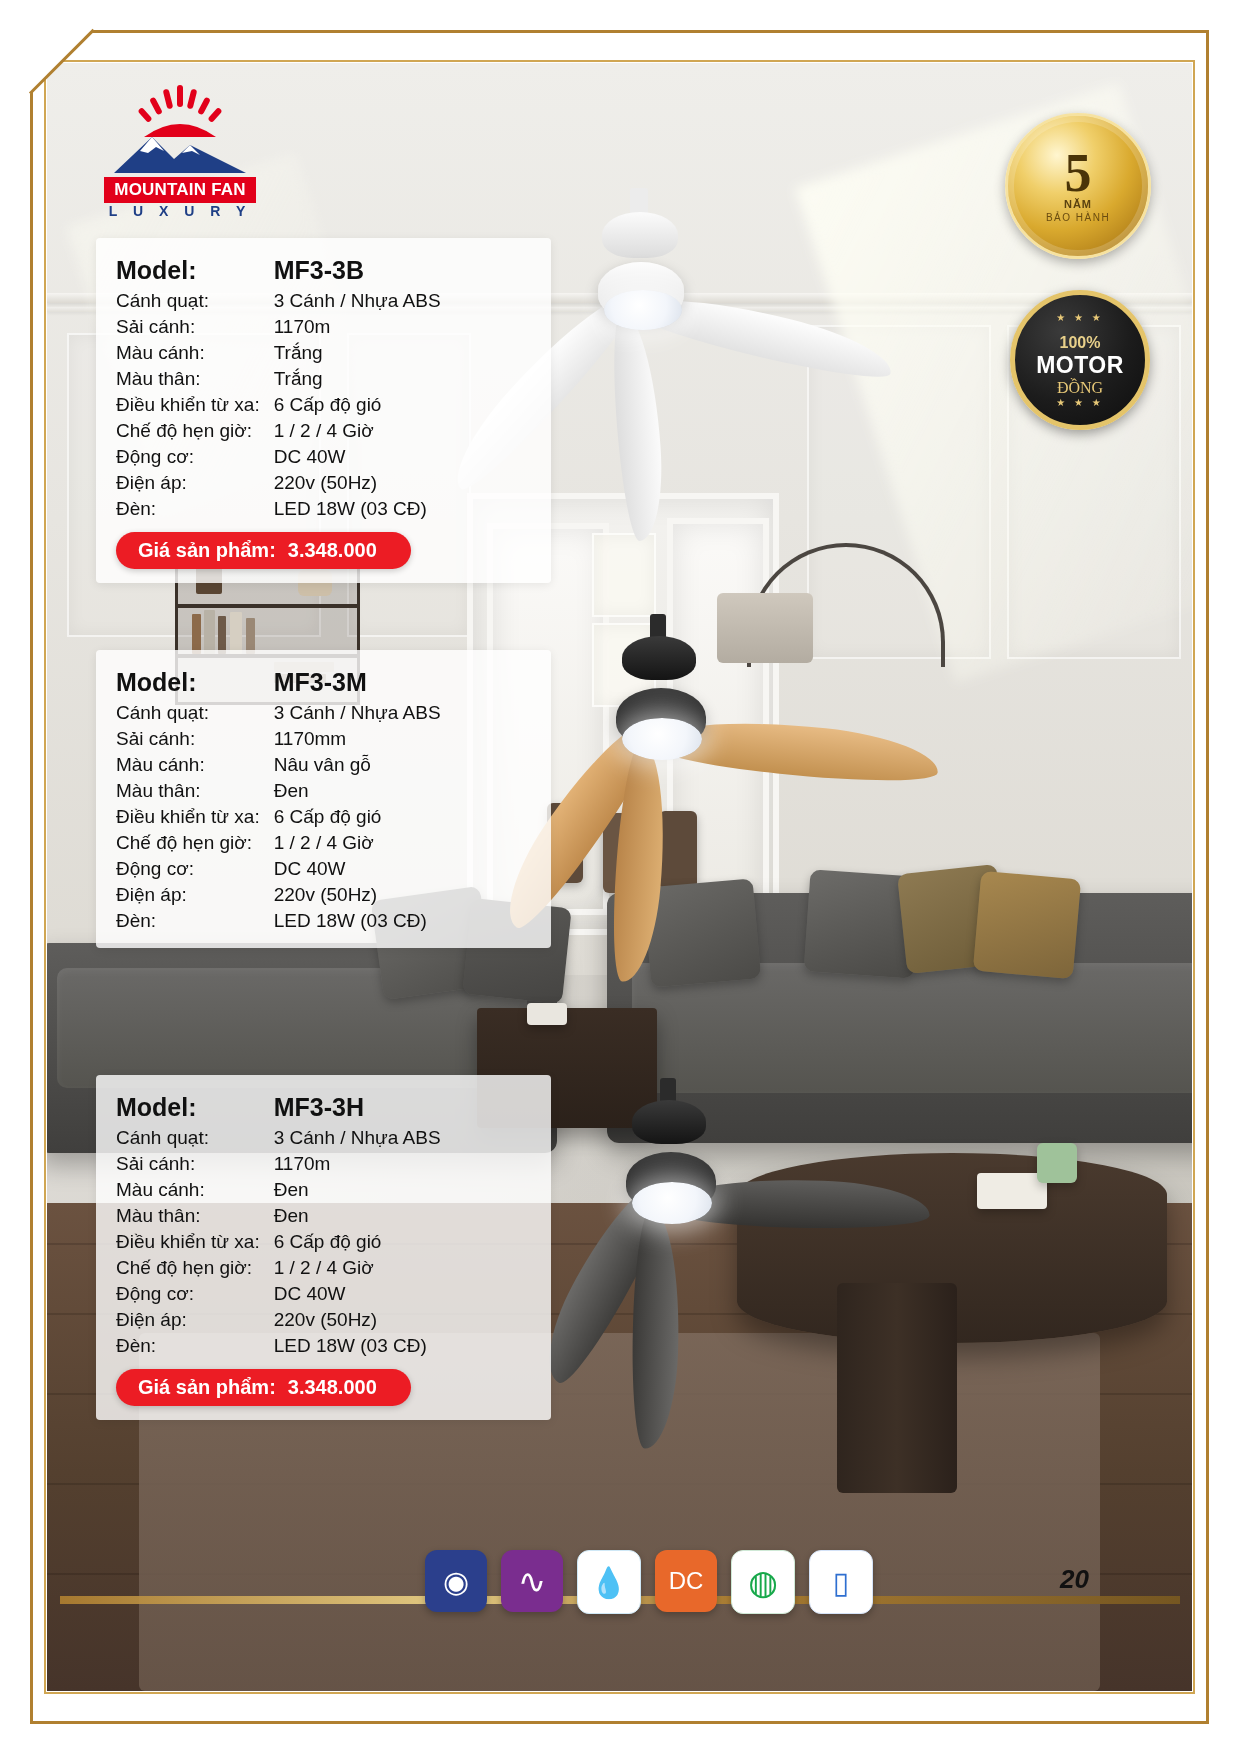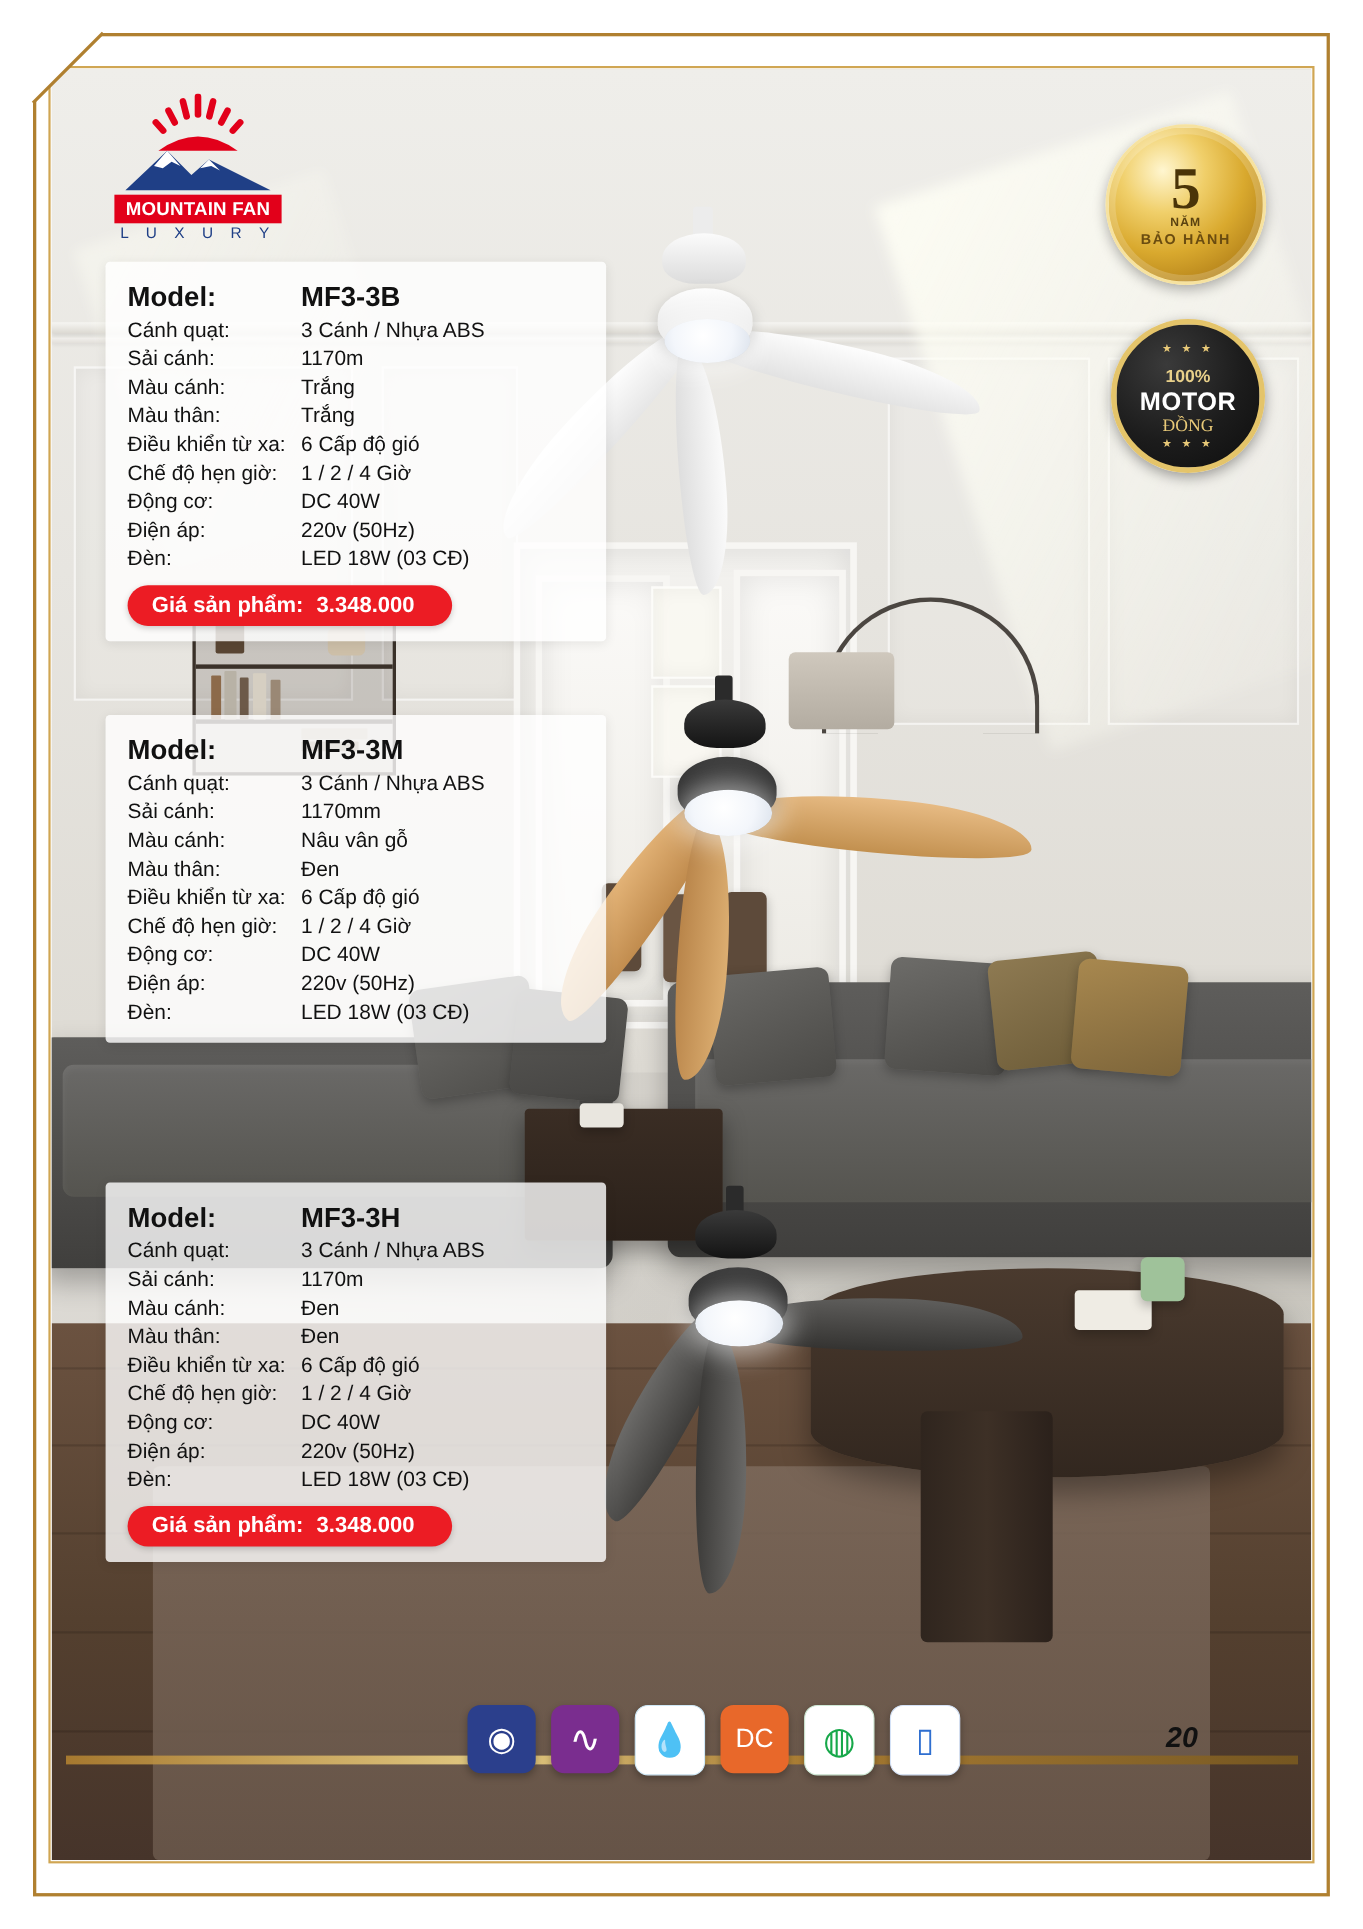--- a/index.html
+++ b/index.html
@@ -228,21 +228,21 @@
     color: #ffffff;
     font-weight: bold;
     font-size: 17px;
     letter-spacing: .2px;
     padding: 3px 0;
   }
   .logo-sub {
     position: absolute;
     left: 0; top: 118px; width: 152px;
     color: #1f3f86;
-    font-weight: normal;
+    font-weight: bold;
     font-size: 14px;
     letter-spacing: 6px;
   }
 
   
   .badge {
     position: absolute;
     border-radius: 50%;
     display: flex;
     align-items: center;
@@ -262,21 +262,21 @@
   .badge-motor {
     left: 1010px; top: 290px;
     width: 130px; height: 130px;
     background:
       radial-gradient(circle at 35% 28%, #3a3a3a 0%, #1c1c1c 55%, #0d0d0d 100%);
     box-shadow: 0 4px 12px rgba(0,0,0,0.35);
     border: 5px solid #e4c46a;
   }
   .badge-5y .num { font-size: 54px; font-weight: bold; color: #4a3408; line-height: .9; font-family: "Liberation Serif", serif;}
   .badge-5y .nam { font-size: 11px; font-weight: bold; color: #5a4210; letter-spacing: 1px;}
-  .badge-5y .bh  { font-size: 13px; font-weight: bold; color: #6a4c10; letter-spacing: 1.5px; margin-top: 2px;}
+  .badge-5y .bh  { font-size: 10px; font-weight: normal; color: #6a4c10; letter-spacing: 1.5px; margin-top: 2px;}
   .badge-motor .pct { font-size: 16px; color: #e8d08a; font-weight: bold; margin-top: 11px; }
   .badge-motor .motor { font-size: 23px; font-weight: bold; color: #ffffff; letter-spacing: .5px; }
   .badge-motor .dong { font-size: 16px; color: #e8c978; font-family: "Liberation Serif", serif; }
   .badge-motor .stars { font-size: 10px; color: #e8c978; letter-spacing: 3px; }
 
   
   .card {
     position: absolute;
     background: rgba(255,255,255,0.80);
     border-radius: 4px;

